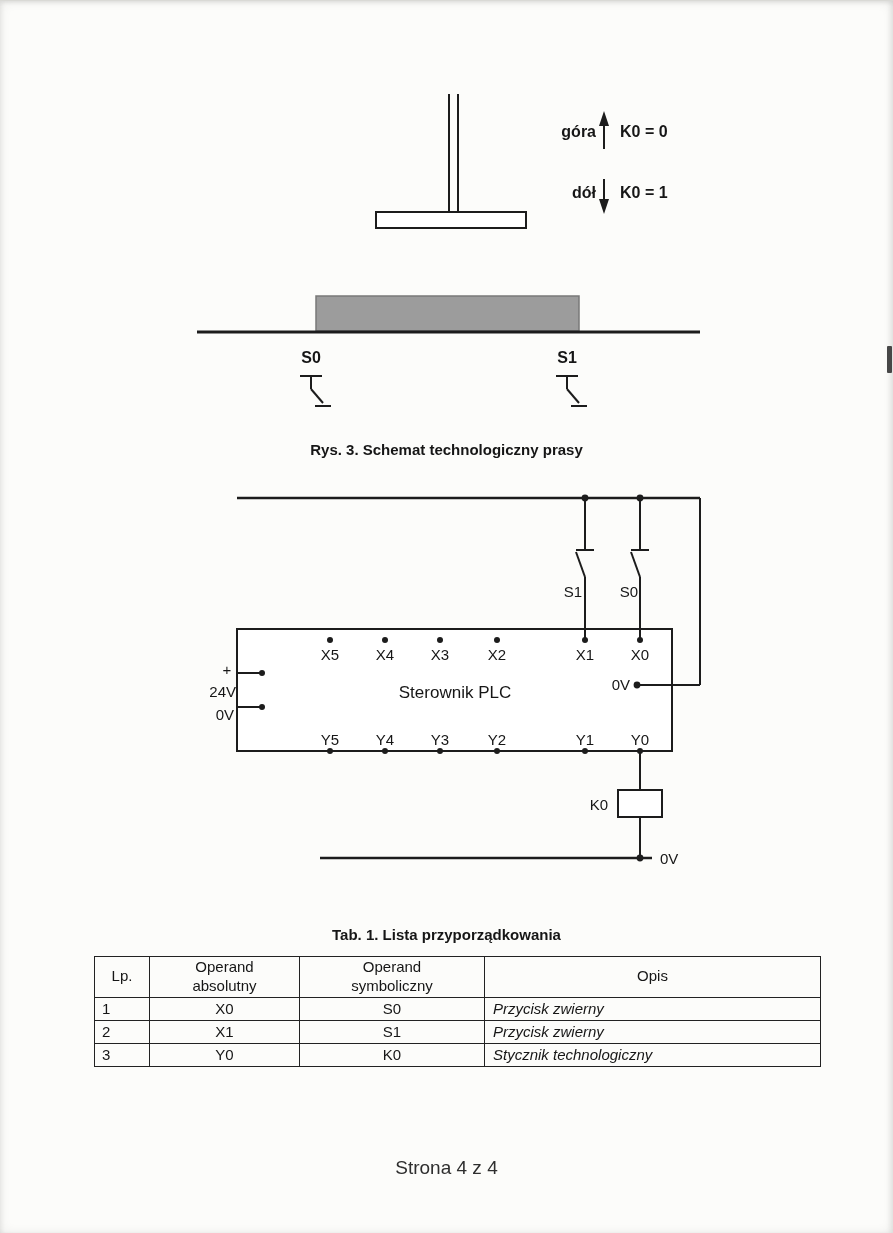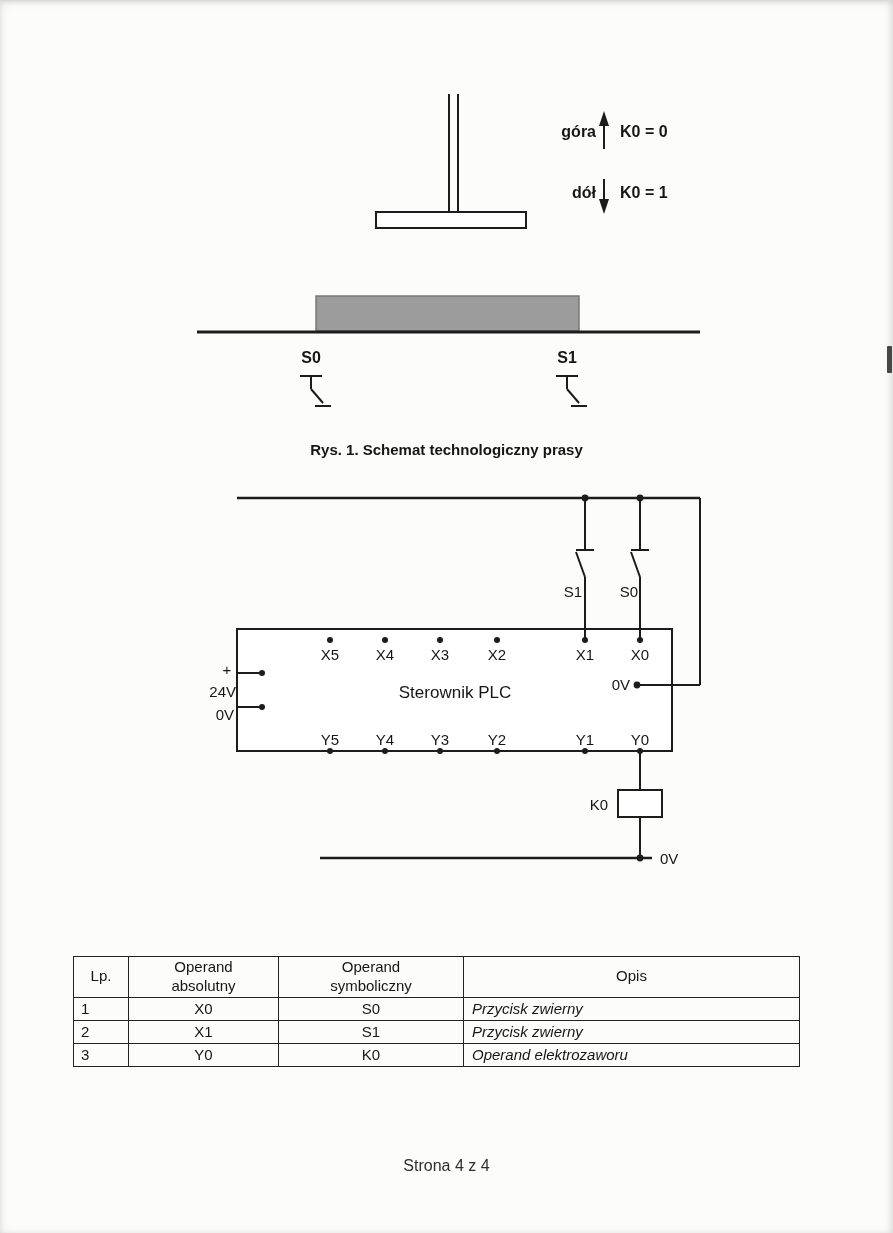--- a/index.html
+++ b/index.html
@@ -23,39 +23,39 @@
   svg .solid { fill:#1c1c1c; stroke:none; }
   svg text { fill:#161616; stroke:none; font-family:"Liberation Sans", sans-serif; }
   .t15 { font-size:15px; }
   .t16b { font-size:16px; font-weight:bold; }
   .t17 { font-size:17px; }
   .caption {
     position:absolute; left:0; width:100%; text-align:center;
     font-size:15px; font-weight:bold; color:#161616;
   }
   .assign-table {
-    position:absolute; left:73px; top:955px; width:726px;
+    position:absolute; left:94px; top:955px; width:726px;
     border-collapse:collapse; table-layout:fixed; font-size:15px; color:#161616;
   }
   .assign-table th, .assign-table td { border:1.5px solid #222; }
   .assign-table th {
     font-weight:normal; white-space:pre-line; text-align:center;
     vertical-align:middle; height:40px; line-height:1.25; padding:1px 2px;
   }
   .assign-table td { height:23px; padding:0; vertical-align:middle; }
   .c0 { width:55px; }
   .c1 { width:150px; }
   .c2 { width:185px; }
   .c3 { width:336px; }
   td.c0 { text-align:left; padding-left:7px; }
   td.c1, td.c2 { text-align:center; }
   td.c3 { text-align:left; padding-left:8px;font-style:italic; }
   .footer {
     position:absolute; top:1156px; left:0; width:100%;
-    text-align:center; font-size:16px; color:#2e2e2e;
+    text-align:center; font-size:19px; color:#2e2e2e;
   }
   .scan-dash {
     position:absolute; right:1px; top:345px; width:5px; height:27px;
     background:#474747; border-radius:1px;
   }
 </style>
 </head>
 <body>
 
 <div class="page">
@@ -95,21 +95,21 @@
       <line class="w2" x1="311" y1="303" x2="323" y2="317"></line>
       <line class="w2" x1="315" y1="320" x2="331" y2="320"></line>
     </g>
     <g>
       <line class="w2" x1="556" y1="290" x2="578" y2="290"></line>
       <line class="w2" x1="567" y1="290" x2="567" y2="303"></line>
       <line class="w2" x1="567" y1="303" x2="579" y2="317"></line>
       <line class="w2" x1="571" y1="320" x2="587" y2="320"></line>
     </g>
   </svg>
-  <div class="caption" style="top:440px">Rys. 1. Schemat technologiczny prasy</div>
+  <div class="caption" style="top:440px">Rys. 3. Schemat technologiczny prasy</div>
 
   <svg class="fig" style="top:485px" width="893" height="385" viewBox="0 0 893 385">
 
     <rect class="w2 fill-white" x="237" y="143" width="435" height="122"></rect>
 
     <line class="w25" x1="237" y1="12" x2="700" y2="12"></line>
     <line class="w2" x1="700" y1="12" x2="700" y2="199"></line>
     <line class="w2" x1="637" y1="199" x2="700" y2="199"></line>
     <circle class="dot" cx="637" cy="199" r="3.4"></circle>
     <circle class="dot" cx="585" cy="12" r="3.4"></circle>
@@ -170,20 +170,21 @@
 
     <line class="w2" x1="640" y1="265" x2="640" y2="304"></line>
     <rect class="w2 fill-white" x="618" y="304" width="44" height="27"></rect>
     <text class="t15" x="608" y="324" text-anchor="end">K0</text>
     <line class="w2" x1="640" y1="331" x2="640" y2="372"></line>
     <line class="w25" x1="320" y1="372" x2="652" y2="372"></line>
     <circle class="dot" cx="640" cy="372" r="3.4"></circle>
     <text class="t15" x="660" y="378">0V</text>
   </svg>
 
+  <div class="caption" style="top:925px">Tab. 1. Lista przyporządkowania</div>
 
   <table class="assign-table">
     <thead>
       <tr>
         <th class="c0">Lp.</th>
         <th class="c1">Operand
 absolutny</th>
         <th class="c2">Operand
 symboliczny</th>
         <th class="c3">Opis</th>
@@ -199,21 +200,21 @@
       <tr>
         <td class="c0">2</td>
         <td class="c1">X1</td>
         <td class="c2">S1</td>
         <td class="c3">Przycisk zwierny</td>
       </tr>
       <tr>
         <td class="c0">3</td>
         <td class="c1">Y0</td>
         <td class="c2">K0</td>
-        <td class="c3">Operand elektrozaworu</td>
+        <td class="c3">Stycznik technologiczny</td>
       </tr>
     </tbody>
   </table>
 
   <div class="footer">Strona 4 z 4</div>
 
   <div class="scan-dash"></div>
 </div>
 
 </body></html>

